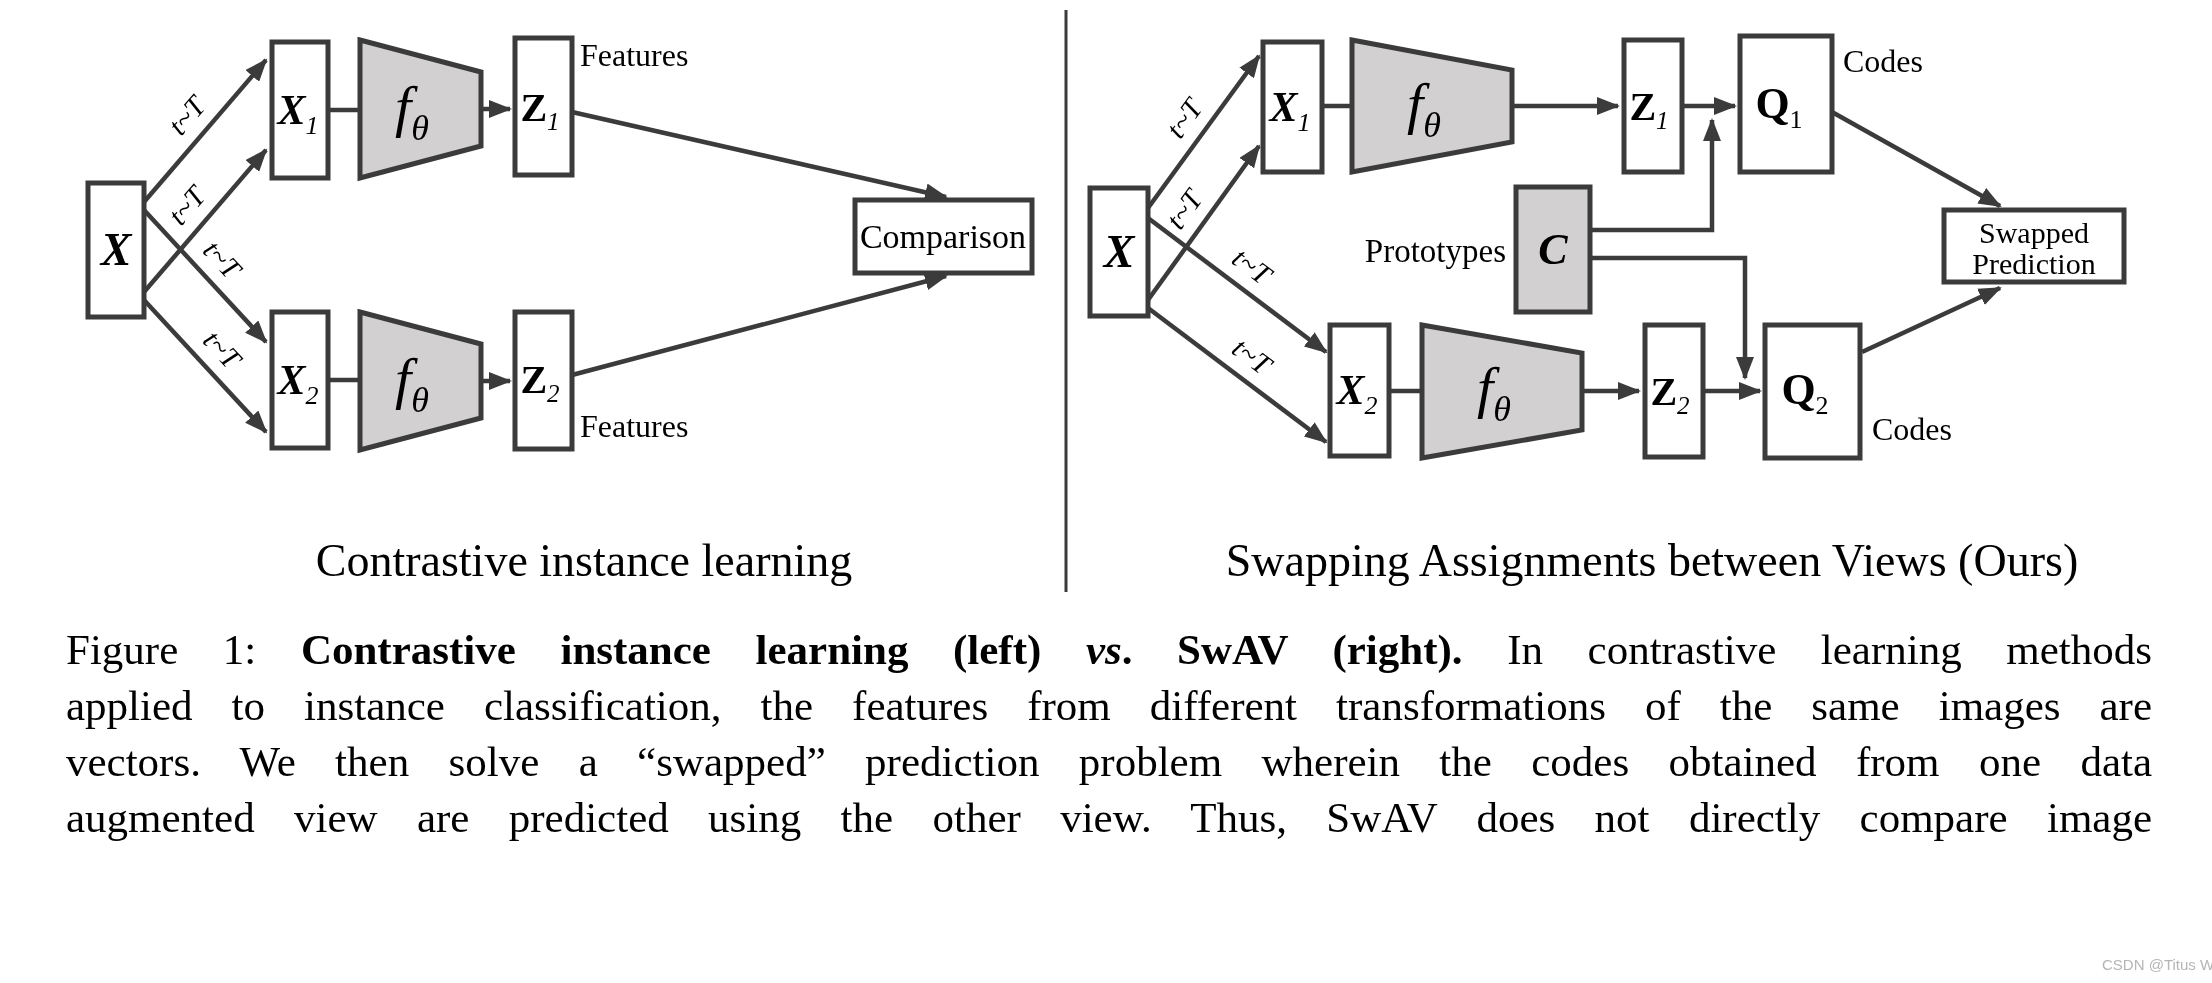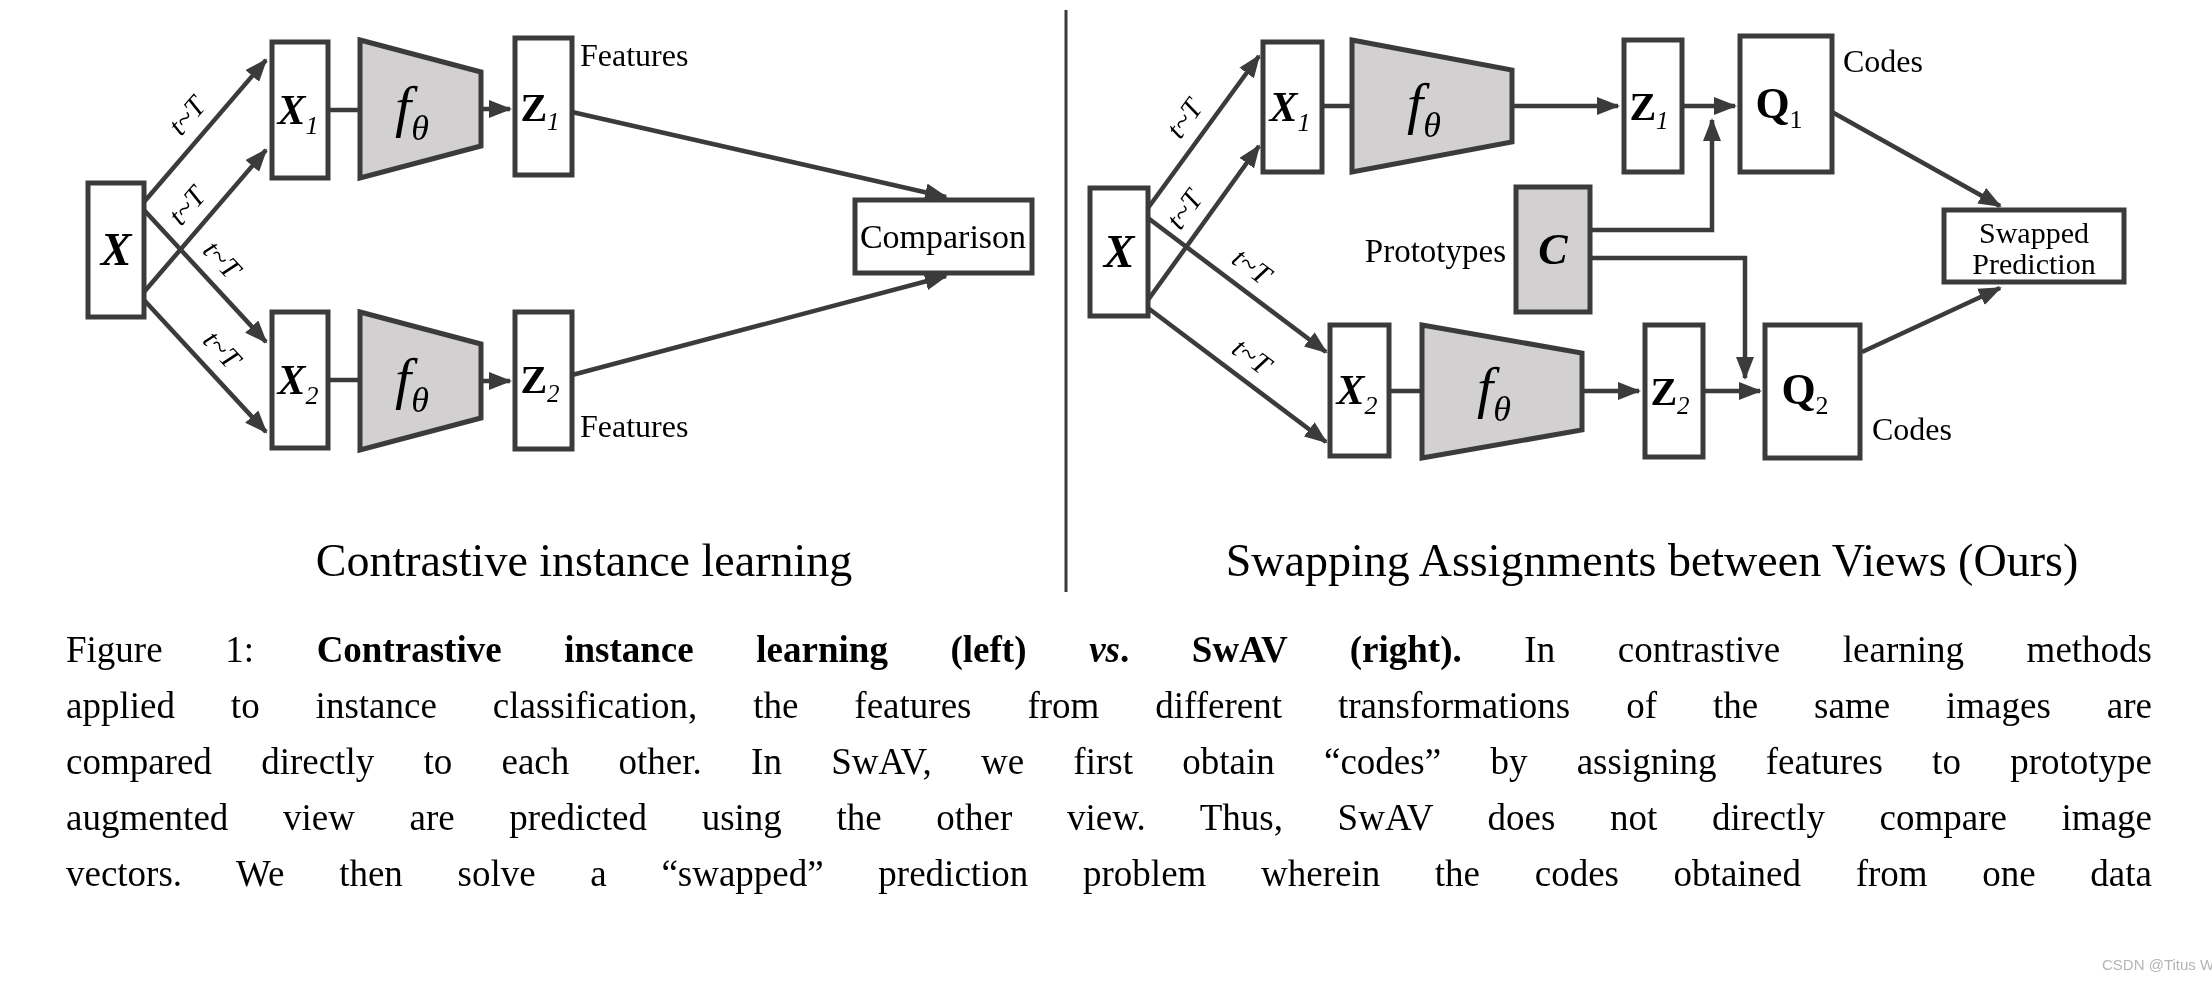--- a/index.html
+++ b/index.html
@@ -1,20 +1,20 @@
 <!DOCTYPE html>
 <html><head>
 <meta charset="utf-8">
 <style>
   html,body{margin:0;padding:0;background:#ffffff;}
   .stage{position:relative;width:2212px;height:983px;background:#ffffff;overflow:hidden;
          font-family:"Liberation Serif","DejaVu Serif",serif;}
   #diagram{position:absolute;left:0;top:0;}
   .figcap{position:absolute;left:66px;top:622px;width:2086px;color:#000;
-          font-size:37px;line-height:56px;font-family:"Liberation Serif","DejaVu Serif",serif;}
+          font-size:43px;line-height:56px;font-family:"Liberation Serif","DejaVu Serif",serif;}
   .cap-line{text-align:justify;text-align-last:justify;}
   .cap-line.last{text-align-last:left;}
   .seg-normal{font-weight:normal;font-style:normal;}
   .seg-bold{font-weight:bold;}
   .seg-bolditalic{font-weight:bold;font-style:italic;}
   .watermark{position:absolute;left:2102px;top:956px;font-family:"Liberation Sans","DejaVu Sans",sans-serif;
              font-size:15px;color:#b5b5b5;white-space:nowrap;}
 </style>
 </head>
 <body>
@@ -102,18 +102,17 @@
       <text x="2034" y="274" fill="#000000" text-anchor="middle" font-size="30" style="font-family: &quot;Liberation Serif&quot;, &quot;DejaVu Serif&quot;, serif;">Prediction</text>
       <text x="1192" y="124" fill="#000000" text-anchor="middle" transform="rotate(-54 1192 124)" font-size="29" font-style="italic" style="font-family: &quot;Liberation Serif&quot;, &quot;DejaVu Serif&quot;, serif;">t~T</text>
       <text x="1192" y="215" fill="#000000" text-anchor="middle" transform="rotate(-54 1192 215)" font-size="29" font-style="italic" style="font-family: &quot;Liberation Serif&quot;, &quot;DejaVu Serif&quot;, serif;">t~T</text>
       <text x="1246" y="274" fill="#000000" text-anchor="middle" transform="rotate(37 1246 274)" font-size="29" font-style="italic" style="font-family: &quot;Liberation Serif&quot;, &quot;DejaVu Serif&quot;, serif;">t~T</text>
       <text x="1246" y="364" fill="#000000" text-anchor="middle" transform="rotate(37 1246 364)" font-size="29" font-style="italic" style="font-family: &quot;Liberation Serif&quot;, &quot;DejaVu Serif&quot;, serif;">t~T</text>
       <text x="1652" y="576" fill="#000000" text-anchor="middle" font-size="46" style="font-family: &quot;Liberation Serif&quot;, &quot;DejaVu Serif&quot;, serif;">Swapping Assignments between Views (Ours)</text>
     </svg>
   <div class="figcap" id="figcap">
       <div class="cap-line"><span class="seg-normal">Figure 1: </span><span class="seg-bold">Contrastive instance learning (left) </span><span class="seg-bolditalic">vs</span><span class="seg-bold">. SwAV (right).</span><span class="seg-normal"> In contrastive learning methods</span></div>
       <div class="cap-line"><span class="seg-normal">applied to instance classification, the features from different transformations of the same images are</span></div>
-      <div class="cap-line"><span class="seg-normal">compared directly to each other. In SwAV, we first obtain “codes” by assigning features to prototype</span></div>
+      <div class="cap-line"><span class="seg-normal">vectors. We then solve a “swapped” prediction problem wherein the codes obtained from one data</span></div>
       <div class="cap-line"><span class="seg-normal">augmented view are predicted using the other view. Thus, SwAV does not directly compare image</span></div>
-      <div class="cap-line"><span class="seg-normal">vectors. We then solve a “swapped” prediction problem wherein the codes obtained from one data</span></div>
     </div>
   <div class="watermark">CSDN @Titus W</div>
 </div>
 
 </body></html>

